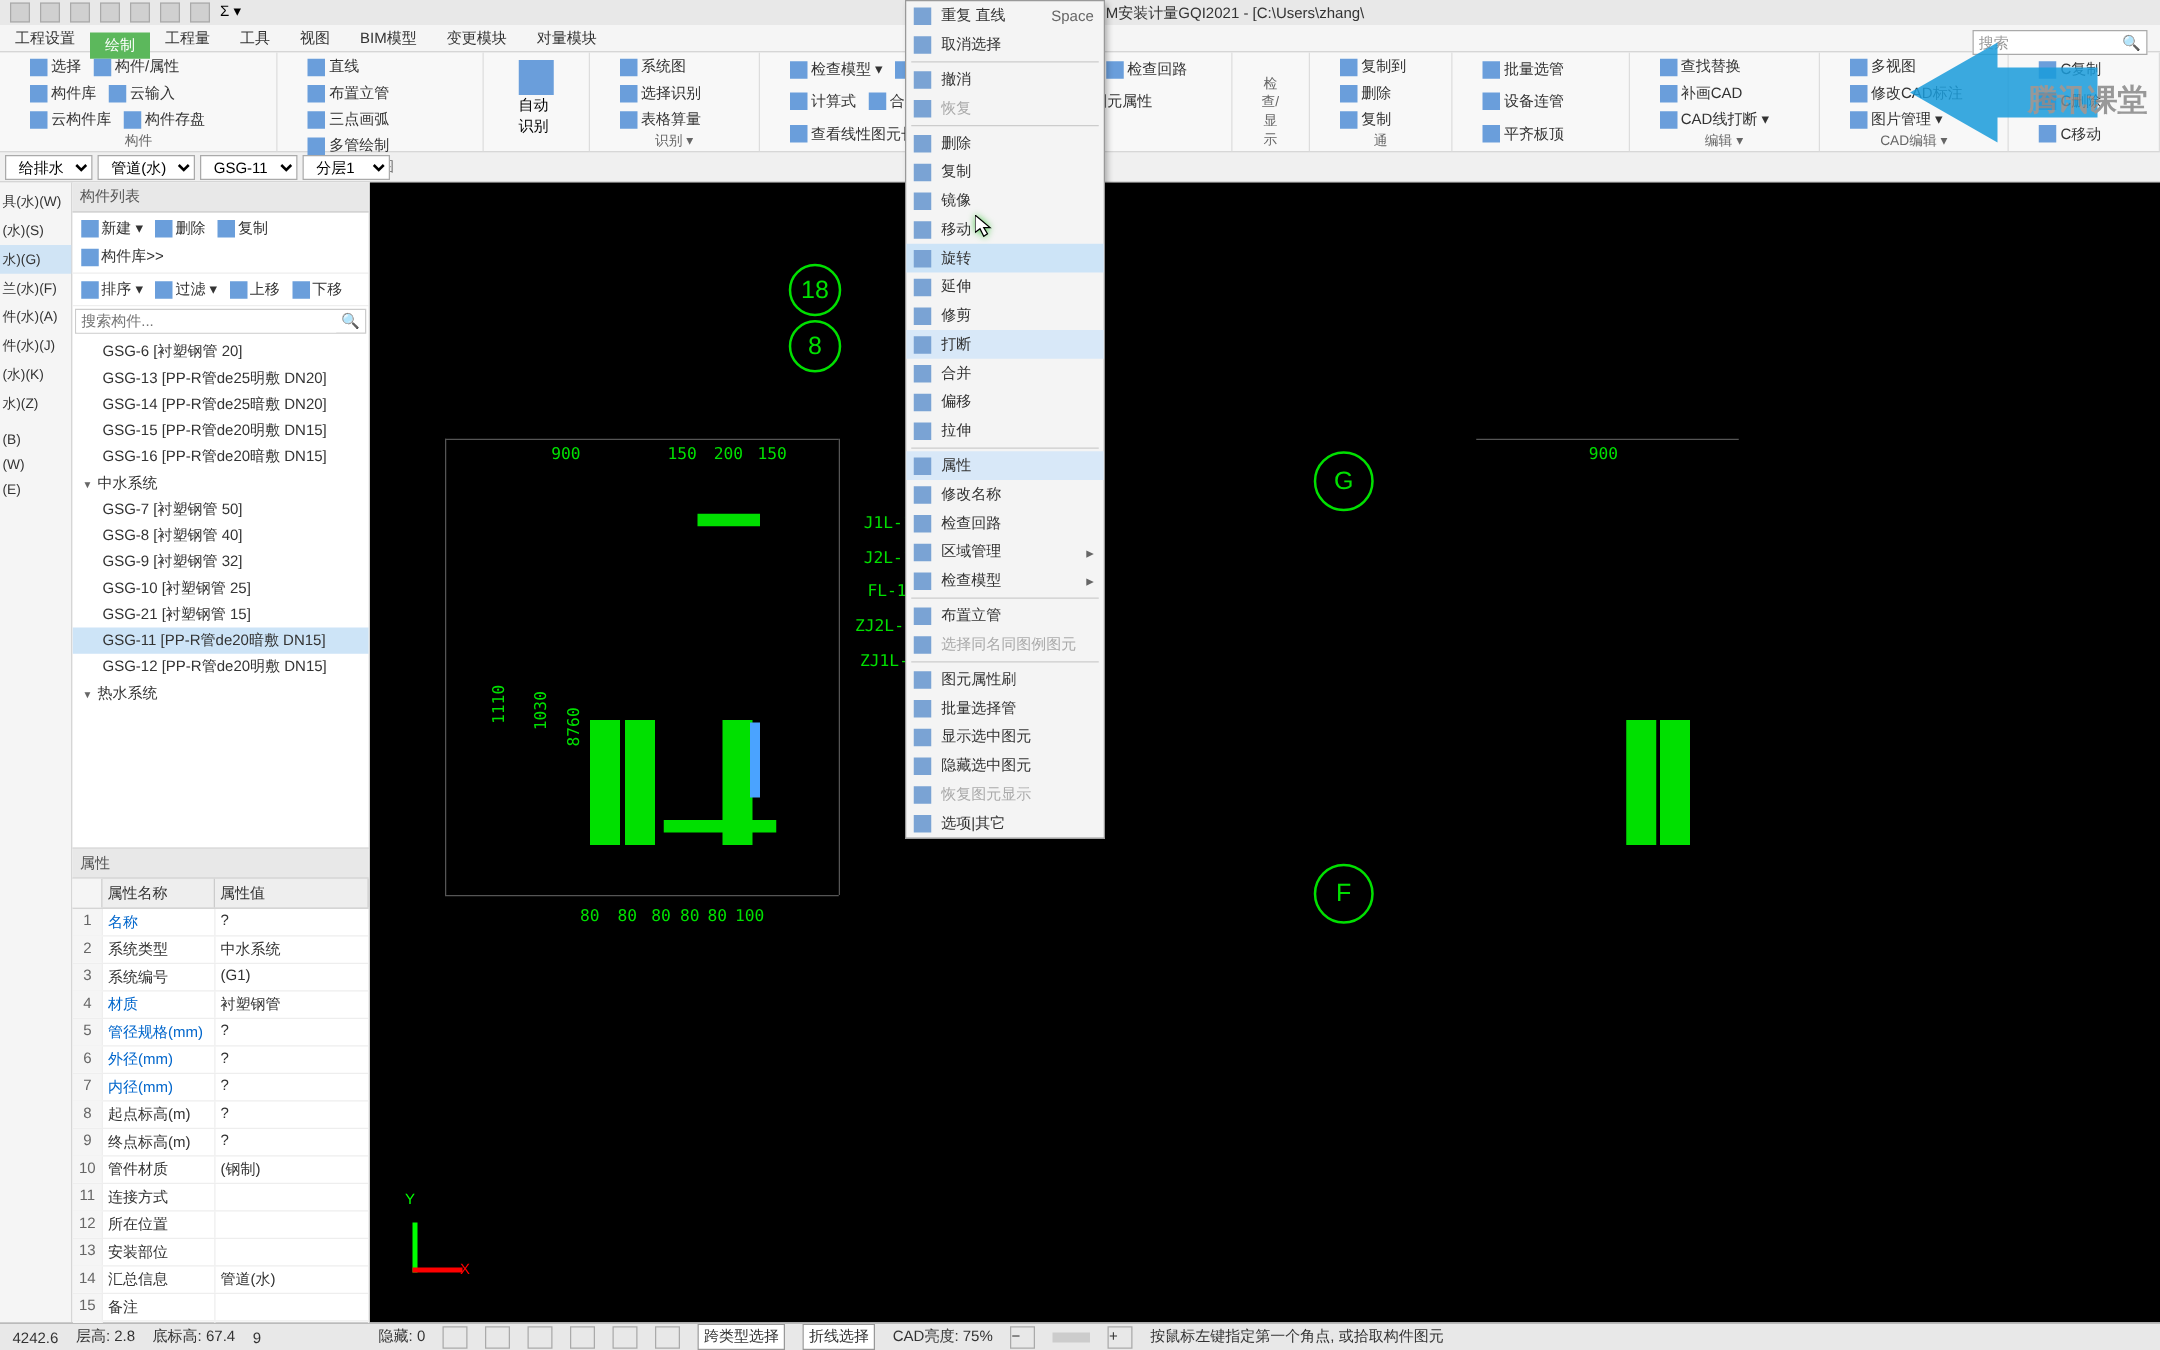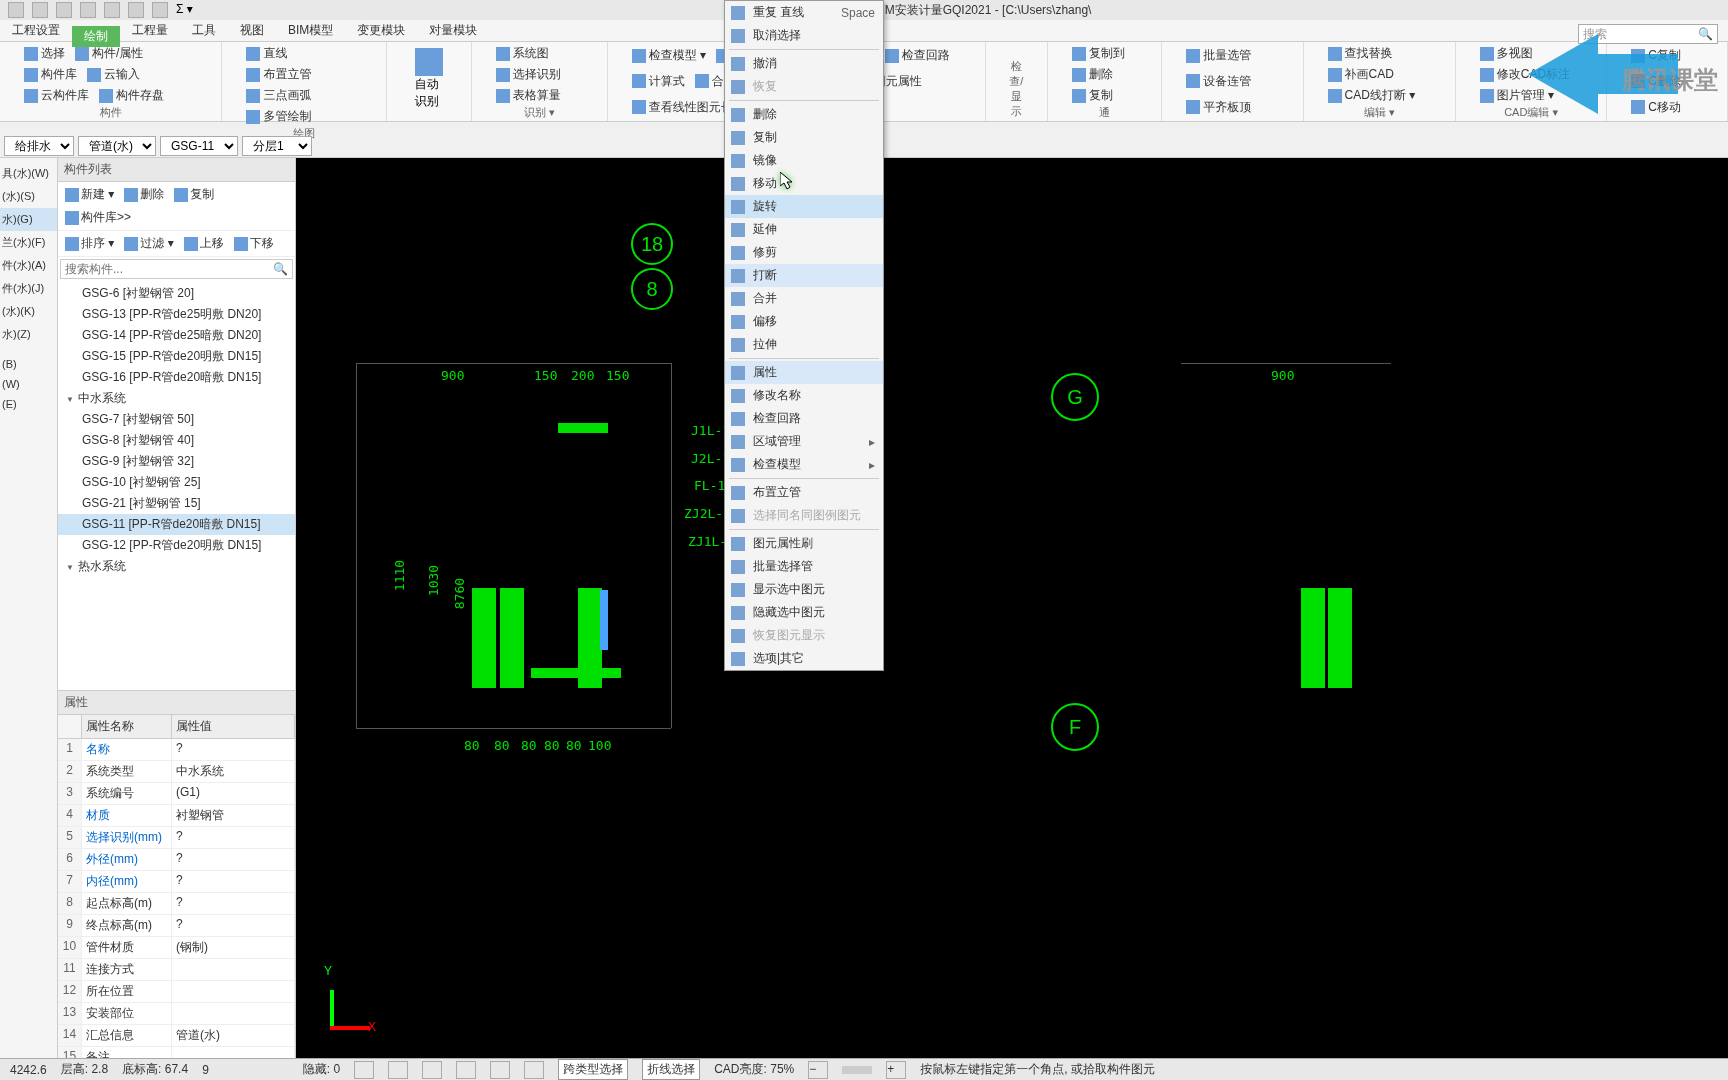--- a/index.html
+++ b/index.html
@@ -16,21 +16,21 @@
 
 .ribbon { height: 80px; background: #f8f8f8; border-bottom: 1px solid #ccc; display: flex; }
 .ribbon-group { border-right: 1px solid #ddd; padding: 2px 20px; display: flex; flex-direction: column; }
 .ribbon-group-title { text-align: center; color: #666; font-size: 11px; margin-top: auto; }
 .ribbon-btns { display: flex; flex-wrap: wrap; gap: 2px; flex: 1; }
 .ribbon-btn { display: flex; align-items: center; gap: 3px; padding: 1px 4px; white-space: nowrap; color: #333; cursor: pointer; }
 .ribbon-btn-lg { display: flex; flex-direction: column; align-items: center; padding: 4px 8px; }
 .ribbon-icon { width: 14px; height: 14px; background: #6a9edb; display: inline-block; }
 .ribbon-icon-lg { width: 28px; height: 28px; background: #6a9edb; }
 
-.filter-bar { height: 24px; background: #f0f0f0; border-bottom: 1px solid #ccc; display: flex; align-items: center; gap: 4px; padding: 0 4px; margin-top: 12px; }
+.filter-bar { height: 24px; background: #f0f0f0; border-bottom: 1px solid #ccc; display: flex; align-items: center; gap: 4px; padding: 0 4px; }
 .filter-select { border: 1px solid #aaa; background: #fff; padding: 1px 6px; height: 20px; min-width: 70px; }
 
 .main-area { display: flex; height: 912px; }
 
 .left-tree { width: 58px; background: #f5f5f5; border-right: 1px solid #ccc; display: flex; flex-direction: column; padding-top: 4px;}
 .tree-item { padding: 4px 2px; font-size: 11px; color: #333; cursor: pointer; white-space: nowrap; }
 .tree-item.sel { background: #d0e4f5; }
 
 .comp-panel { width: 238px; background: #fff; border-right: 1px solid #ccc; display: flex; flex-direction: column; }
 .panel-title { background: #e8e8e8; padding: 3px 6px; border-bottom: 1px solid #ccc; color: #555; }
@@ -426,21 +426,21 @@
             <div class="col-name plain">系统编号</div>
             <div class="col-val">(G1)</div>
           </div>
           <div class="prop-row">
             <div class="col-idx">4</div>
             <div class="col-name">材质</div>
             <div class="col-val">衬塑钢管</div>
           </div>
           <div class="prop-row">
             <div class="col-idx">5</div>
-            <div class="col-name">选择识别(mm)</div>
+            <div class="col-name">管径规格(mm)</div>
             <div class="col-val">?</div>
           </div>
           <div class="prop-row">
             <div class="col-idx">6</div>
             <div class="col-name">外径(mm)</div>
             <div class="col-val">?</div>
           </div>
           <div class="prop-row">
             <div class="col-idx">7</div>
             <div class="col-name">内径(mm)</div>

